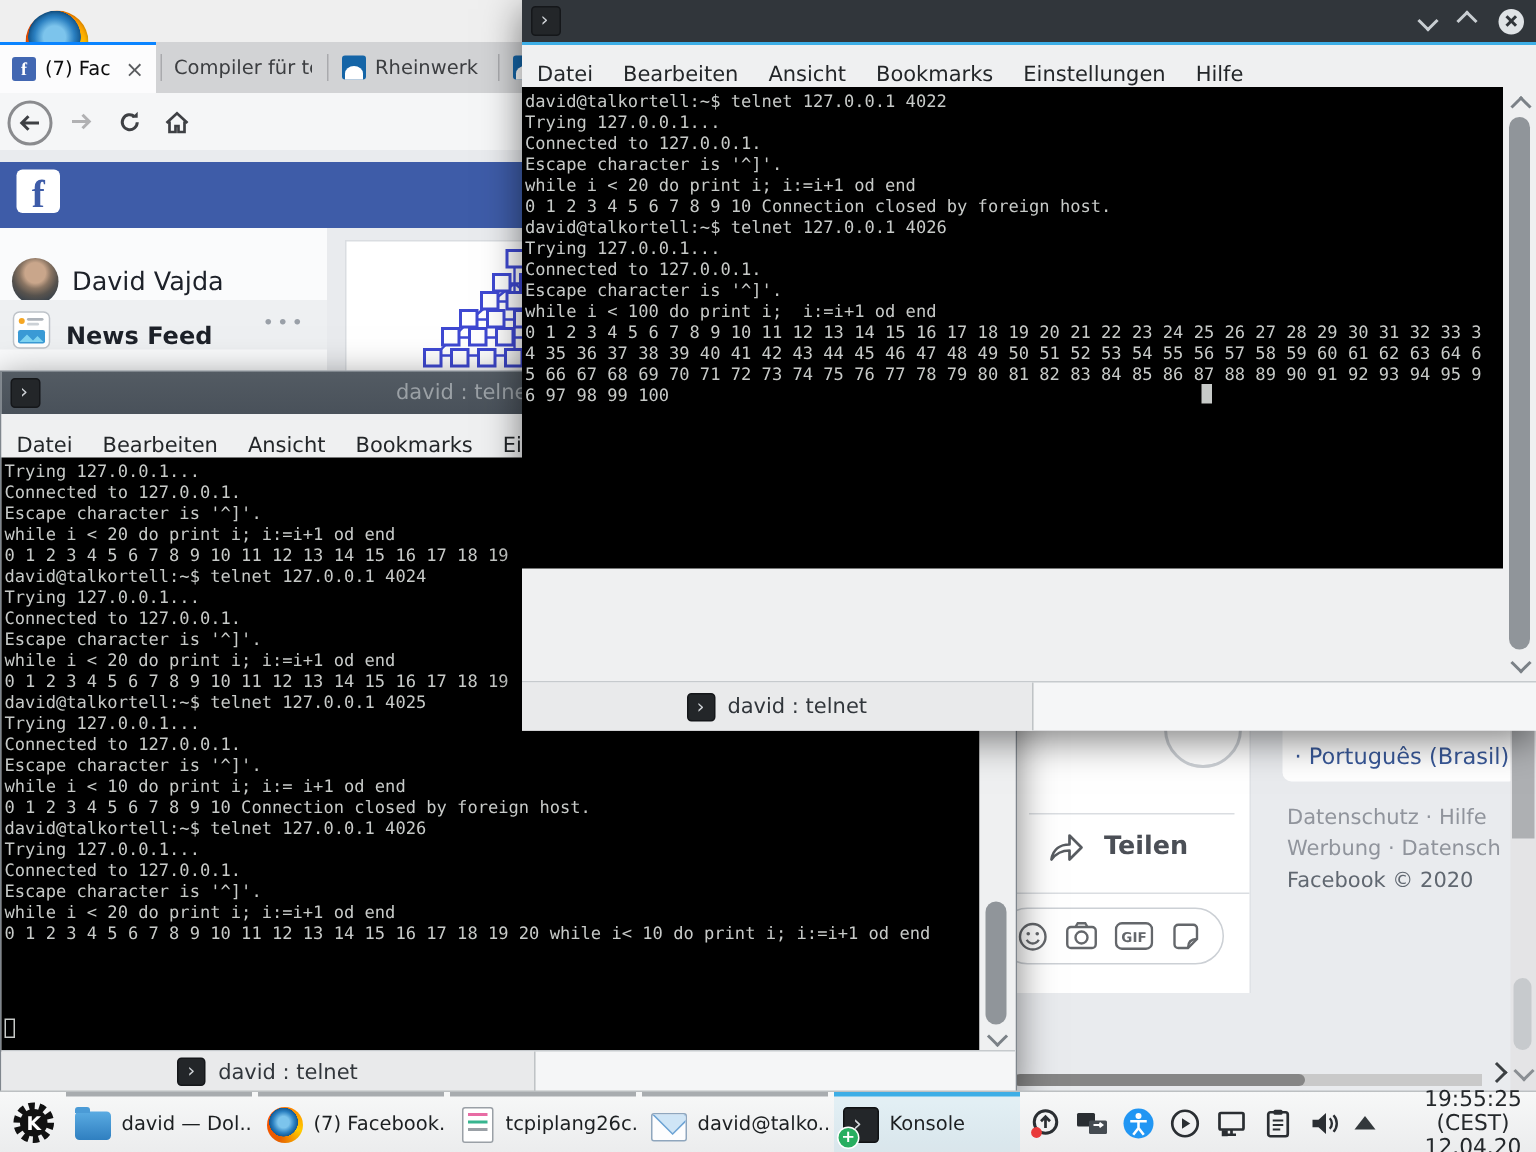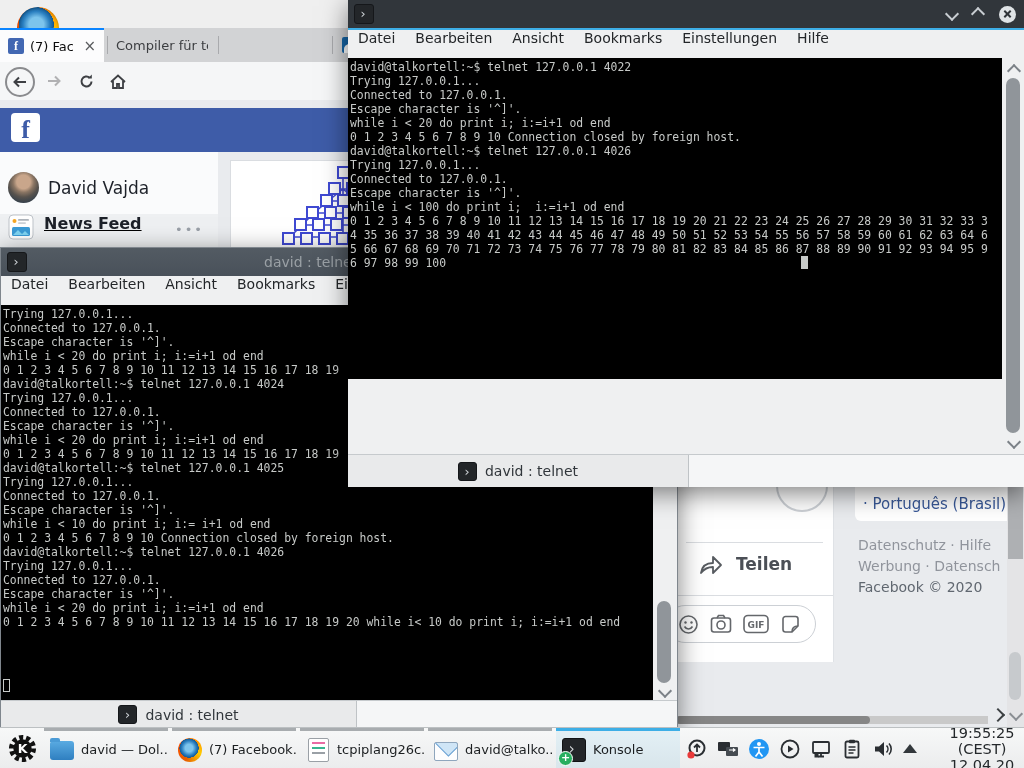--- a/index.html
+++ b/index.html
@@ -38,21 +38,21 @@
   #fb-flogo{position:absolute;left:11px;top:5px;width:29px;height:29px;background:#fff;border-radius:4px;
      display:flex;align-items:flex-end;justify-content:center;font-family:"Liberation Serif",serif;
      font-weight:bold;font-size:26px;line-height:24px;color:#3e5ca8;overflow:hidden;}
   #fb-search{position:absolute;left:47px;top:6px;width:420px;height:28px;border:none;border-radius:3px;
      font-size:16px;padding:0 10px;color:#1d2129;font-family:"Liberation Sans",sans-serif;}
   #fb-search::placeholder{color:#9197a3;}
   #fb-sidebar{position:absolute;left:0;top:52px;width:218px;height:95px;background:#fafbfc;}
   #fb-avatar{position:absolute;left:8px;top:20px;width:31px;height:31px;border-radius:50%;
      background:radial-gradient(circle at 50% 32%,#c9a68b 0 26%,#8a7563 40%,#57524d 58%,#39424b 78%);}
   #fb-name{position:absolute;left:48px;top:26px;font-size:17px;color:#1d2129;}
-  #fb-newsfeed{position:absolute;left:0px;top:62px;width:218px;height:33px;background:#eef0f2;display:flex;align-items:flex-start;text-decoration:underline;}
+  #fb-newsfeed{position:absolute;left:0px;top:48px;width:218px;height:33px;background:#eef0f2;display:flex;align-items:flex-end;}
   #nf-icon{margin-left:8px;flex:0 0 26px;}
   #fb-newsfeed b{margin-left:10px;font-size:16px;color:#1d2129;}
   #nf-dots{position:absolute;right:14px;top:8px;color:#9aa0a8;font-size:13px;letter-spacing:2px;}
   #fb-card{position:absolute;left:230px;top:60px;width:450px;height:92px;background:#fff;border:1px solid #dadde1;}
   
   #fb-botleft{position:absolute;left:676px;top:387px;width:157px;height:175px;background:#fff;border-right:1px solid #dfe2e6;}
   #fb-circle{position:absolute;left:100px;top:-27px;width:48px;height:48px;border-radius:50%;background:#fff;border:2px solid #ccd0d5;}
   #fb-divider1{position:absolute;left:10px;top:55px;width:137px;height:1px;background:#dadde1;}
   #fb-sharerow{position:absolute;left:22px;top:65px;display:flex;align-items:center;gap:12px;}
   #fb-sharerow b{font-size:17px;color:#4b4f56;}
@@ -77,21 +77,21 @@
   .chev{display:inline-block;width:8px;height:8px;border-right:2px solid #7b8187;border-bottom:2px solid #7b8187;}
   .chev.down{transform:rotate(45deg);} .chev.up{transform:rotate(-135deg);} .chev.right{transform:rotate(-45deg);}
   .chev.light{border-color:#c9ced2;}
 
   
   .konsole{position:absolute;background:#eff0f1;box-shadow:0 6px 24px rgba(0,0,0,.5);}
   .k-title{position:absolute;left:0;top:0;right:0;height:28px;display:flex;align-items:center;}
   .k-title .txt{font-size:14px;}
   .k-ico{width:20px;height:20px;background:#232629;border:1px solid #15171a;border-radius:3px;color:#cfd3d7;
      font-family:"DejaVu Sans Mono",monospace;font-size:13px;line-height:18px;padding-left:4px;box-sizing:border-box;}
-  .k-menubar{position:absolute;left:0;right:0;display:flex;align-items:flex-start;background:#eff0f1;font-size:14px;color:#232629;}
+  .k-menubar{position:absolute;left:0;right:0;display:flex;align-items:flex-end;background:#eff0f1;font-size:14px;color:#232629;}
   .k-menubar span{padding:0 10px;}
   .term{position:absolute;background:#000;overflow:hidden;font-family:"DejaVu Sans Mono",monospace;
      font-size:11.4px;color:#c7cac8;padding:2px 0 0 2px;box-sizing:border-box;}
   .tline{white-space:pre;height:14px;line-height:14px;}
   .k-scroll{position:absolute;background:#eff0f1;}
   .k-thumb{position:absolute;left:4px;width:14px;background:#90959a;border-radius:7px;}
   .k-tabbar{position:absolute;left:0;right:0;bottom:0;background:#f5f6f7;border-top:1px solid #c6cacd;}
   .k-tab{position:absolute;left:0;top:0;bottom:0;background:#e9eaeb;border-right:1px solid #bfc3c6;
      display:flex;align-items:center;justify-content:center;gap:8px;font-size:14px;color:#31363b;}
   .k-tab .k-ico{width:19px;height:19px;}
@@ -163,20 +163,24 @@
       <div class="ff-tab active" style="left:0;width:104px;">
         <span class="favicon fav-fb">f</span>
         <span class="tab-label">(7) Faceb</span>
         <span class="tab-close">×</span>
       </div>
       <div class="ff-tabsep" style="left:107px"></div>
       <div class="ff-tab" style="left:108px;width:108px;">
         <span class="tab-label" style="max-width:96px">Compiler für te</span>
       </div>
       <div class="ff-tabsep" style="left:218px"></div>
+      <div class="ff-tab" style="left:220px;width:110px;">
+        <span class="favicon fav-rw"></span>
+        <span class="tab-label" style="max-width:78px">Rheinwerk</span>
+      </div>
       <div class="ff-tabsep" style="left:332px"></div>
       <div class="ff-tab" style="left:334px;width:14px;">
         <span class="favicon fav-rw"></span>
       </div>
     </div>
 
     <div id="ff-navbar">
       <div class="navico" style="left:5px;border:2px solid #8a8b8e;border-radius:50%;width:26px;height:26px;top:5px;">
         <svg width="16" height="16" viewBox="0 0 16 16">
             <path d="M14 8H3M7 3.5 2.5 8 7 12.5" stroke="#3e4044" stroke-width="2" fill="none"></path>

